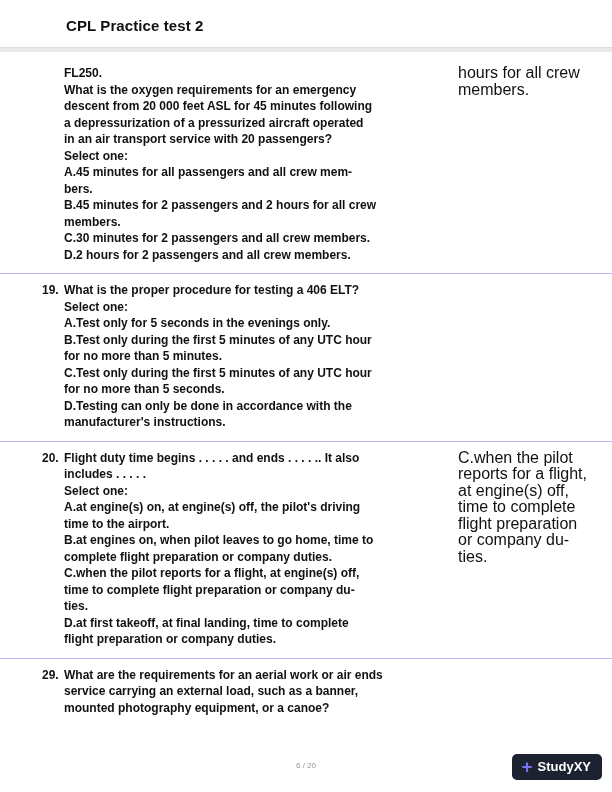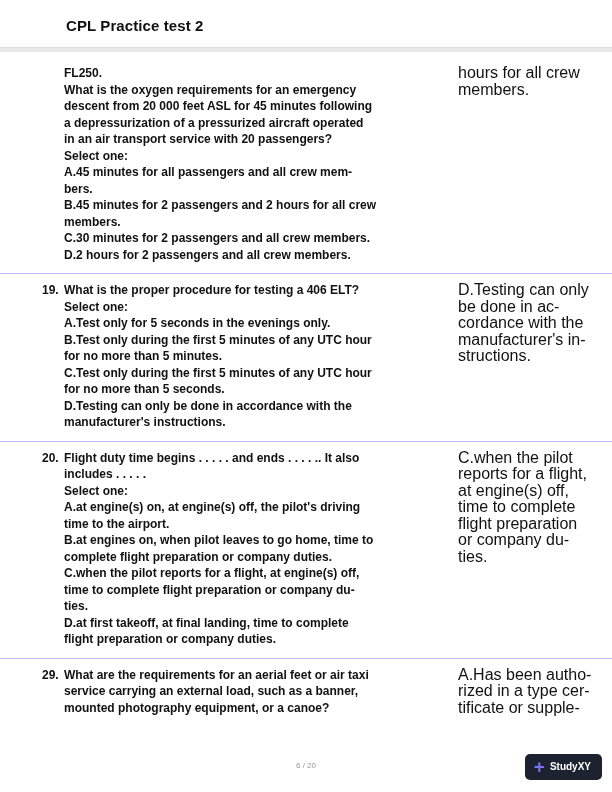--- a/index.html
+++ b/index.html
@@ -82,21 +82,21 @@
     font-weight: bold;
     line-height: 18px;
     background: linear-gradient(135deg, #4f8dff 20%, #b050e8 85%);
     -webkit-background-clip: text;
     background-clip: text;
     color: transparent;
   }
   .brand-name {
     color: #ffffff;
     font-weight: bold;
-    font-size: 10px;
+    font-size: 13px;
     line-height: 18px;
   }
 </style>
 </head>
 <body>
 
 <div class="page">
 
   <div class="header">CPL Practice test 2</div>
 
@@ -126,25 +126,20 @@
       <div class="q-num">19.</div>
       <div class="q-left">What is the proper procedure for testing a 406 ELT?
 Select one:
 A.Test only for 5 seconds in the evenings only.
 B.Test only during the first 5 minutes of any UTC hour
 for no more than 5 minutes.
 C.Test only during the first 5 minutes of any UTC hour
 for no more than 5 seconds.
 D.Testing can only be done in accordance with the
 manufacturer's instructions.</div>
-      <div class="q-right">D.Testing can only
-be done in ac-
-cordance with the
-manufacturer's in-
-structions.</div>
     </div>
 
     <div class="qblock bordered">
       <div class="q-num">20.</div>
       <div class="q-left">Flight duty time begins . . . . . and ends . . . . .. It also
 includes . . . . .
 Select one:
 A.at engine(s) on, at engine(s) off, the pilot's driving
 time to the airport.
 B.at engines on, when pilot leaves to go home, time to
@@ -158,26 +153,23 @@
 reports for a flight,
 at engine(s) off,
 time to complete
 flight preparation
 or company du-
 ties.</div>
     </div>
 
     <div class="qblock bordered">
       <div class="q-num">29.</div>
-      <div class="q-left">What are the requirements for an aerial feet or air taxi
+      <div class="q-left">What are the requirements for an aerial work or air ends
 service carrying an external load, such as a banner,
 mounted photography equipment, or a canoe?</div>
-      <div class="q-right">A.Has been autho-
-rized in a type cer-
-tificate or supple-</div>
     </div>
 
   </div>
 
   <div class="footer">6 / 20</div>
 
   <div class="brand">
     <span class="brand-plus">+</span>
     <span class="brand-name">StudyXY</span>
   </div>

